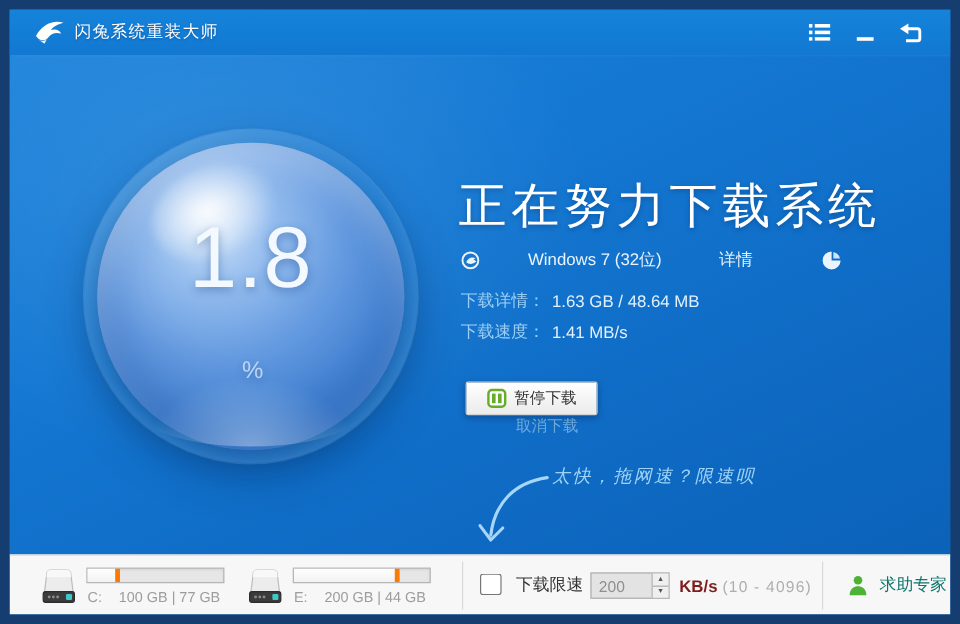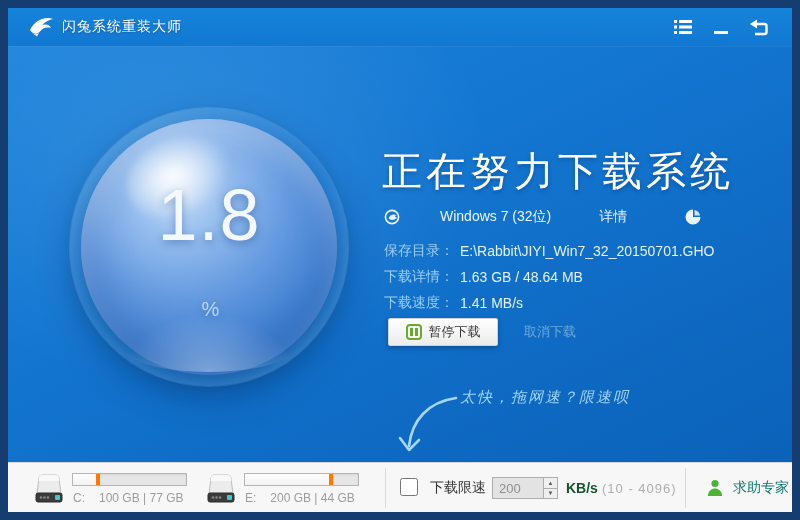--- a/index.html
+++ b/index.html
@@ -72,21 +72,21 @@
   .meta-row .ico { margin-right:8px; display:flex; }
   .details-link { margin-left:16px; color:#e2f1fc; cursor:pointer; }
   .eta-ico { margin-left:26px; }
   .eta-text { margin-left:8px; }
 
   .info-rows { position:absolute; left:2px; top:230px; font-size:14px; }
   .info-row { height:26px; display:flex; align-items:center; white-space:nowrap; }
   .info-label { color:#9bcef4; margin-right:6px; }
   .info-value { color:#e3f1fc; }
 
-  .actions { position:absolute; left:6px; top:310px; display:flex; align-items:center; }
+  .actions { position:absolute; left:6px; top:310px; display:flex; align-items:center;flex-direction:column; }
   .pause-btn {
     width:110px; height:28px; border:1px solid #d2d2d2; border-radius:2px; cursor:pointer;
     background:linear-gradient(#ffffff,#ebebeb);
     box-shadow:0 2px 5px rgba(4,35,80,0.40);
     display:flex; align-items:center; justify-content:center; gap:7px;
     color:#333; font-size:13px; font-family:inherit;
   }
   .pause-glyph { width:16px; height:16px; border:2px solid #66ad29; border-radius:4px; background:#fff; display:flex; align-items:center; justify-content:center; gap:2px; }
   .pause-glyph i { display:block; width:3px; height:8px; background:#66ad29; }
   .cancel-link { margin-left:26px; color:#6fa9da; font-size:13px; cursor:pointer; }
@@ -122,21 +122,21 @@
   }
   .limit-input {
     width:50px; border:none; background:transparent; color:#8f8f8f;
     font-size:13px; padding-left:6px; font-family:inherit; outline:none;
   }
   .spin { width:15px; border-left:1px solid #adadad; display:flex; flex-direction:column; }
   .spin button {
     flex:1; border:none; background:#efefef; font-size:6px; line-height:1; color:#555; cursor:pointer; padding:0;
   }
   .spin button + button { border-top:1px solid #adadad; }
-  .limit-unit { position:absolute; left:558px; top:0; height:50px; display:flex; align-items:center; font-size:14px; font-weight:700; color:#14532d; }
+  .limit-unit { position:absolute; left:558px; top:0; height:50px; display:flex; align-items:center; font-size:14px; font-weight:700; color:#7f1d1d; }
   .limit-range { position:absolute; left:594px; top:0; height:50px; display:flex; align-items:center; font-size:13px; color:#aeaeae; letter-spacing:1px; }
 
   .help { position:absolute; left:697px; top:0; height:50px; display:flex; align-items:center; gap:8px; cursor:pointer; }
   .help-label { font-size:14px; color:#0f766e; }
 </style>
 </head>
 <body>
 
 <div class="frame">
   <div class="win">
@@ -196,24 +196,20 @@
         <span class="ico eta-ico">
           <svg width="16" height="16" viewBox="0 0 16 16">
             <path d="M8,8 L8,0.5 A7.5,7.5 0 1 0 15.5,8 Z" fill="#eaf4fd"></path>
             <path d="M9.5,6.5 L9.5,1 A7,7 0 0 1 15,6.5 Z" fill="#cfe6fa"></path>
           </svg>
         </span>
       </div>
 
       <div class="info-rows">
         <div class="info-row">
-          <span class="info-label">保存目录：</span>
-          <span class="info-value">E:\Rabbit\JIYI_Win7_32_20150701.GHO</span>
-        </div>
-        <div class="info-row">
           <span class="info-label">下载详情：</span>
           <span class="info-value">1.63 GB / 48.64 MB</span>
         </div>
         <div class="info-row">
           <span class="info-label">下载速度：</span>
           <span class="info-value">1.41 MB/s</span>
         </div>
       </div>
 
       <div class="actions">

